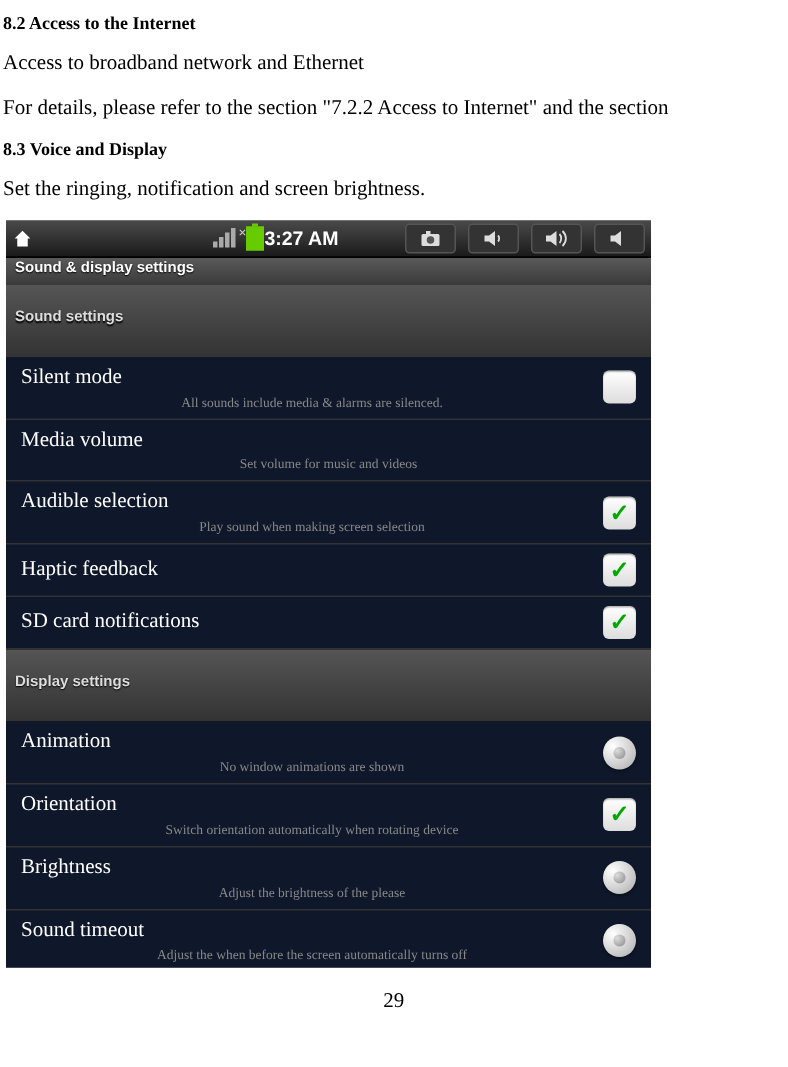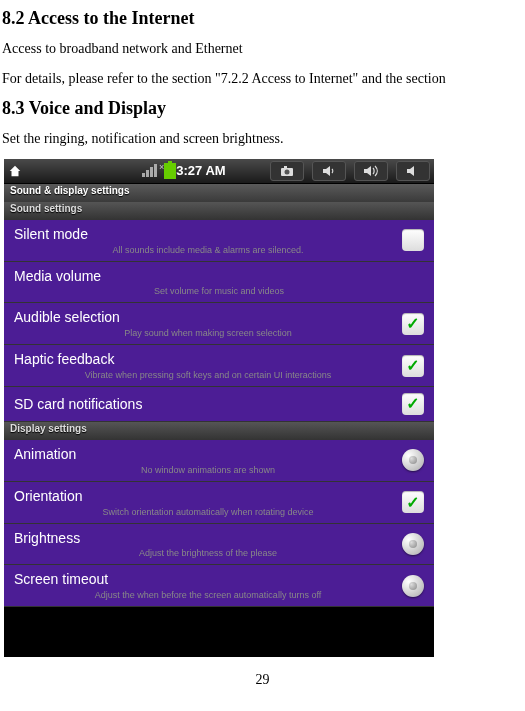--- a/index.html
+++ b/index.html
@@ -8,21 +8,21 @@
       font-family: "Times New Roman", serif;
       width: 525px;
       background: white;
       color: black;
     }
     .doc-content {
       padding: 4px 2px 0 2px;
     }
     .section-heading {
       font-weight: bold;
-      font-size: 18px;
+      font-size: 12px;
       margin: 4px 0 10px 0;
     }
     .body-text {
       font-size: 14px;
       margin: 10px 0;
       line-height: 1.4;
     }
     .body-text-justify {
       text-align: justify;
     }
@@ -121,25 +121,26 @@
       font-weight: bold;
       padding: 1px 6px;
       text-shadow: 0 1px 1px #000;
     }
     .subheader-bar {
       height: 16px;
       background: linear-gradient(#555, #333);
       color: #ddd;
       font-size: 10px;
       font-weight: bold;
-      padding: 1px 6px;
+      padding: 16px 6px;
       text-shadow: 0 1px 1px #000;
     }
     .settings-list {
-      background: #4c1d95;
+      background: #0f172a;
+      font-family: Liberation Serif, serif;
     }
     .list-item {
       padding: 6px 10px;
       border-bottom: 1px solid #333;
       display: flex;
       align-items: center;
       position: relative;
     }
     .item-text {
       flex: 1;
@@ -273,21 +274,20 @@
         <div class="item-text">
           <div class="item-title">Audible selection</div>
           <div class="item-subtitle">Play sound when making screen selection</div>
         </div>
         <div class="checkbox checked"></div>
       </div>
 
       <div class="list-item">
         <div class="item-text">
           <div class="item-title">Haptic feedback</div>
-          <div class="item-subtitle">Vibrate when pressing soft keys and on certain UI interactions</div>
         </div>
         <div class="checkbox checked"></div>
       </div>
 
       <div class="list-item">
         <div class="item-text">
           <div class="item-title">SD card notifications</div>
         </div>
         <div class="checkbox checked"></div>
       </div>
@@ -315,21 +315,21 @@
       <div class="list-item">
         <div class="item-text">
           <div class="item-title">Brightness</div>
           <div class="item-subtitle">Adjust the brightness of the please</div>
         </div>
         <div class="radio-indicator"></div>
       </div>
 
       <div class="list-item">
         <div class="item-text">
-          <div class="item-title">Screen timeout</div>
+          <div class="item-title">Sound timeout</div>
           <div class="item-subtitle">Adjust the when before the screen automatically turns off</div>
         </div>
         <div class="radio-indicator"></div>
       </div>
     </div>
   </div>
 
   <div class="page-number">29</div>
 </div>
 

